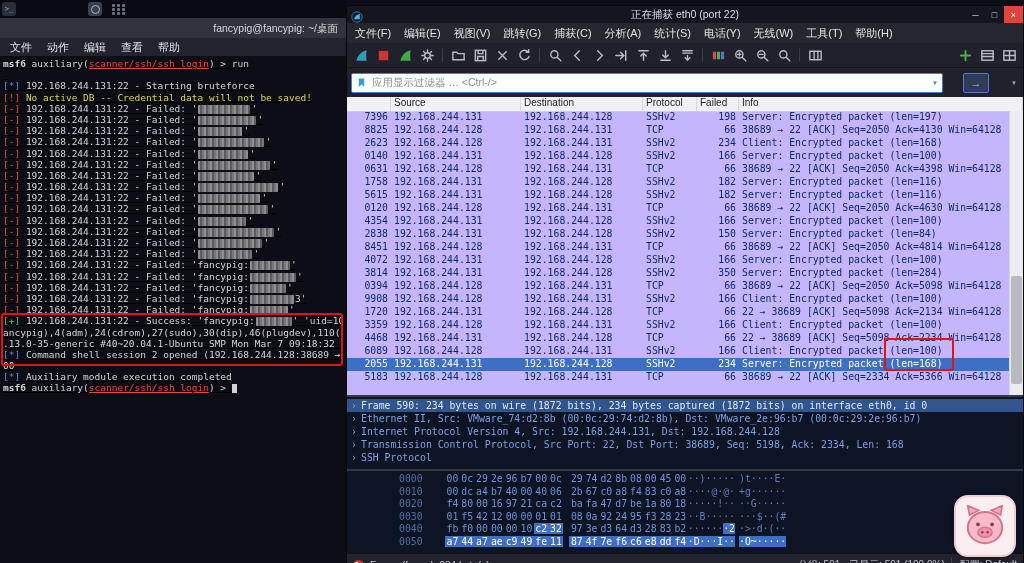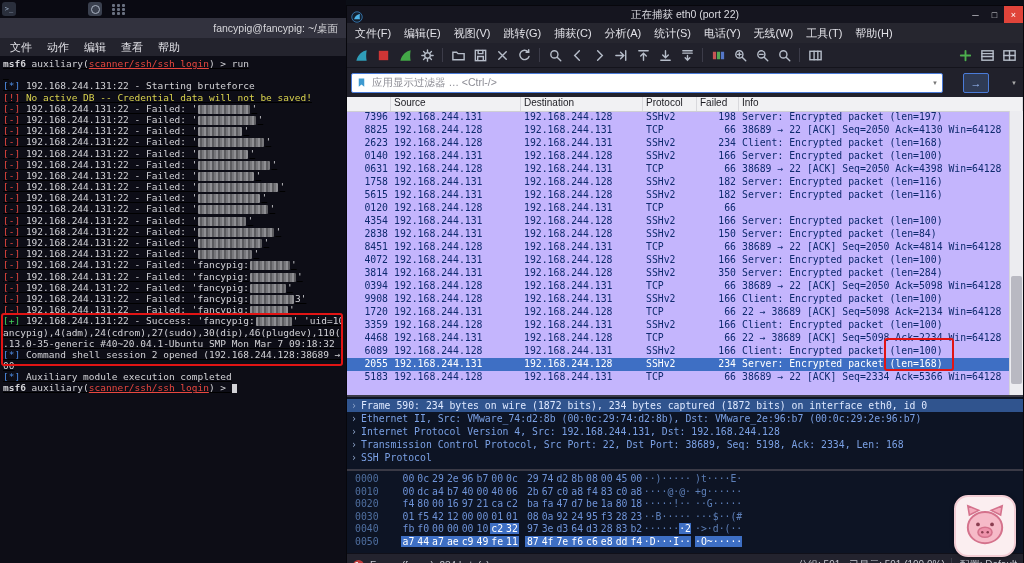--- a/index.html
+++ b/index.html
@@ -80,21 +80,21 @@
   
   .detail-pane{height:70px;background:#0d1424;border-top:2px solid #3a3a46;flex:none;
                font-family:"DejaVu Sans Mono",monospace;font-size:9.8px;color:#7aa0e4;
                overflow:hidden;padding-top:2px;}
   .detail-row{height:13px;display:flex;align-items:center;white-space:pre;overflow:hidden;}
   .detail-row.sel{background:#30548e;color:#dfe9ff;}
   .detail-arrow{width:14px;text-align:center;color:#8fa6cc;flex:none;}
 
   
   .hex-pane{height:80px;background:#0d1424;border-top:2px solid #3a3a46;flex:none;
-            font-family:"DejaVu Sans Mono",monospace;font-size:9.8px;padding-top:2px;overflow:hidden;}
+            font-family:"DejaVu Sans Mono",monospace;font-size:9.8px;padding-top:2px;overflow:hidden;padding-left:44px;}
   .hex-row{height:12.6px;display:flex;white-space:pre;}
   .hex-off{width:46px;padding-left:8px;color:#4f6fa0;flex:none;}
   .hex-bytes{flex:none;color:#6e93d8;}
   .hbyte{padding:0 1.5px;}
   .hbyte.gap{margin-right:6px;}
   .hex-ascii{color:#5d7fb8;}
   .hex-ascii .gap{margin-right:4px;}
   .hl{background:#3e6fc4;color:#fff;}
 
   
@@ -420,20 +420,21 @@
           <span class="cell c-proto">SSHv2</span>
           <span class="cell c-len">182</span>
           <span class="cell c-info">Server: Encrypted packet (len=116)</span>
         </div>
         <div class="pkt-row">
           <span class="cell c-time">0120</span>
           <span class="cell c-src">192.168.244.128</span>
           <span class="cell c-dst">192.168.244.131</span>
           <span class="cell c-proto">TCP</span>
           <span class="cell c-len">66</span>
+          <span class="cell c-info">38689 → 22 [ACK] Seq=2050 Ack=4630 Win=64128</span>
         </div>
         <div class="pkt-row">
           <span class="cell c-time">4354</span>
           <span class="cell c-src">192.168.244.131</span>
           <span class="cell c-dst">192.168.244.128</span>
           <span class="cell c-proto">SSHv2</span>
           <span class="cell c-len">166</span>
           <span class="cell c-info">Server: Encrypted packet (len=100)</span>
         </div>
         <div class="pkt-row">

